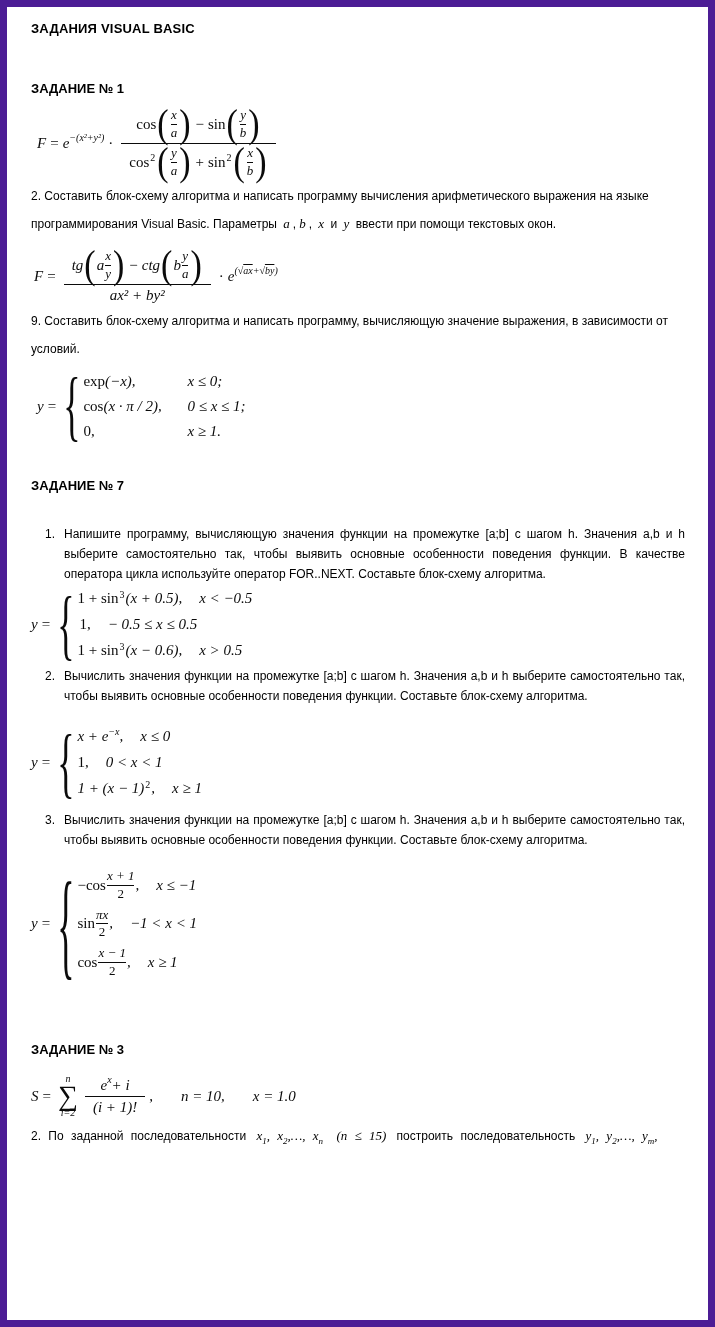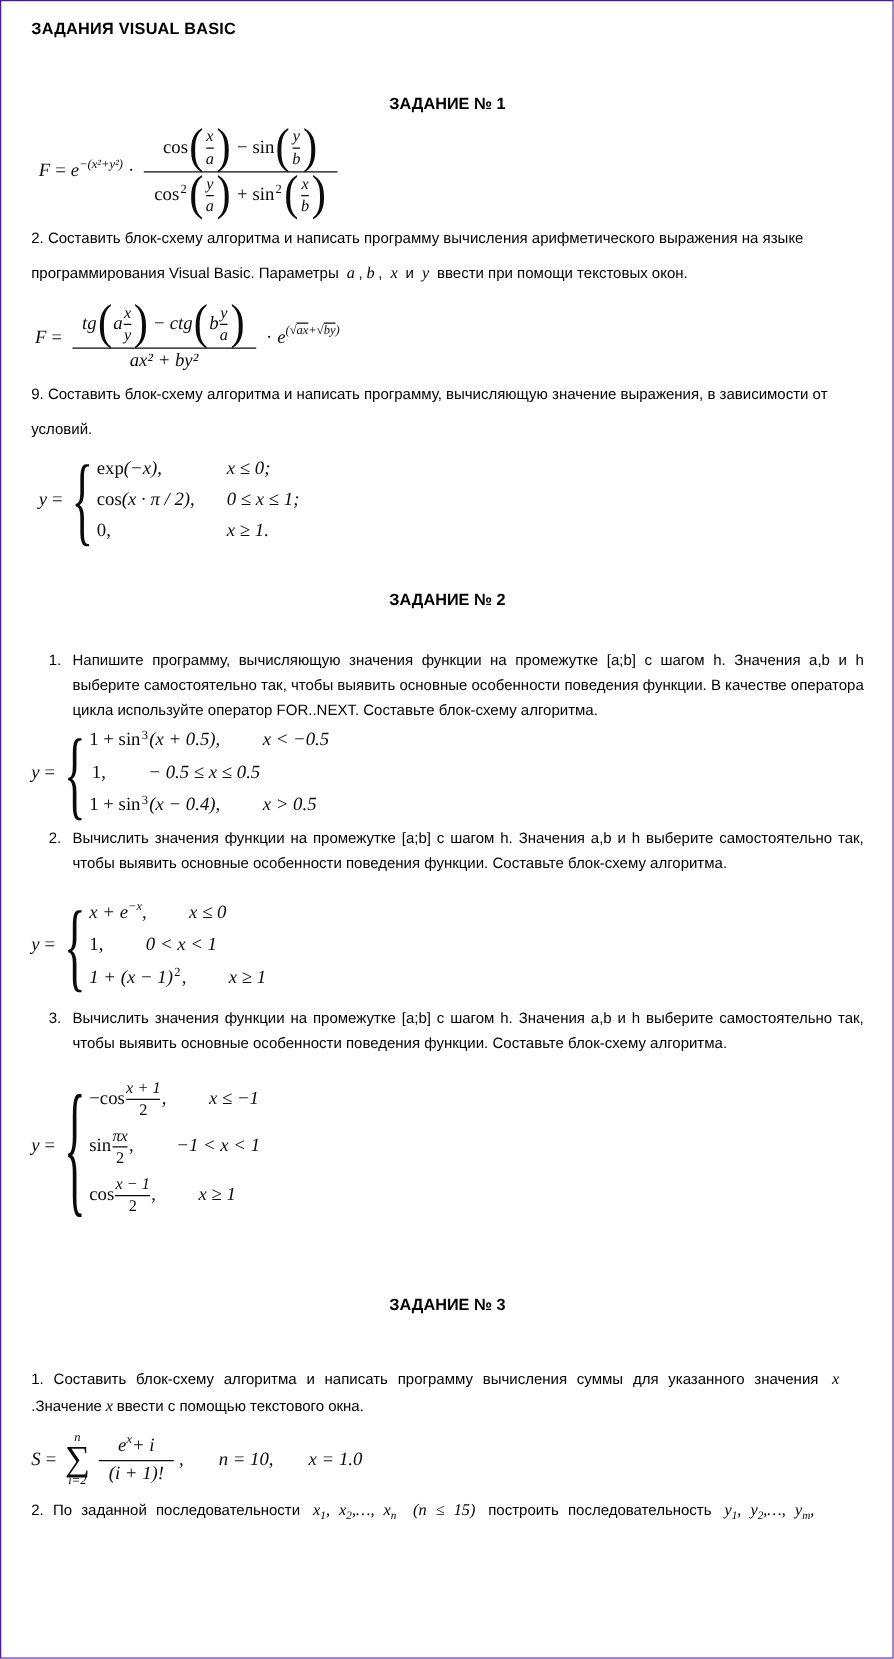--- a/index.html
+++ b/index.html
@@ -1,20 +1,20 @@
 <!DOCTYPE html>
 <html><head>
 <meta charset="utf-8">
 <style>
   html,body{margin:0;padding:0;background:#fff;}
   .page{width:715px;min-height:1327px;box-sizing:border-box;padding:8px 23px 4px 24px;
-        background:#fff;border:1px solid #4c1d95;font-family:"Liberation Sans",sans-serif;
+        background:#fff;border:7px solid #4c1d95;font-family:"Liberation Sans",sans-serif;
         font-size:12px;color:#000;}
   .doc-title{font-weight:bold;font-size:13px;line-height:28px;letter-spacing:.2px;}
-  .sec-h{font-weight:bold;font-size:13px;line-height:28px;text-align:center;}
+  .sec-h{font-weight:bold;font-size:13px;line-height:28px;}
   .h1m{margin-top:32px;} .h2m{margin-top:28px;} .h3m{margin-top:54px;}
   .p15{line-height:28px;}
   .p1m{margin-top:28px;} .p2m{margin-top:2px;} .p3m{margin-top:2px;}
   .tmi{font-family:"Liberation Serif",serif;font-style:italic;font-size:13px;margin:0 3px;}
   .tsub{font-family:"Liberation Serif",serif;font-style:italic;font-size:9px;vertical-align:sub;}
   
   .li{display:flex;line-height:20px;}
   .li .num{width:19px;margin-left:14px;flex:none;}
   .li .txt{flex:1;text-align:justify;}
   .li1m{margin-top:24px;} .li2m{margin-top:2px;} .li3m{margin-top:8px;}
@@ -39,21 +39,21 @@
   .rad-arg{text-decoration:overline;}
   
   .pw{display:flex;align-items:center;font-family:"Liberation Serif",serif;font-size:15px;
       color:#0b0b0b;}
   .brace{display:inline-block;line-height:1;transform-origin:center;margin:0 3px;font-weight:400;}
   .b3{font-size:36px;transform:scaleY(2.2);}
   .b3t{font-size:36px;transform:scaleY(3.3);}
   .pwrows{display:flex;flex-direction:column;}
   .pwrow{display:flex;align-items:center;line-height:25px;}
   .pw1 .pwexpr{width:104px;}
-  .pwg .pwexpr{margin-right:34px;text-align:right;}
+  .pwg .pwexpr{margin-right:17px;text-align:right;}
   .pw1m{margin-top:6px;margin-left:6px;}
   .pw2m{margin-top:2px;}
   .pw3m{margin-top:18px;}
   .pw4m{margin-top:16px;}
   .pw4 .pwrow{margin:3px 0;}
   .pw4 .pwexpr{display:flex;align-items:center;}
   
   .fsum{margin-top:10px;margin-left:0px;}
   .sumstack{display:inline-flex;flex-direction:column;align-items:center;line-height:1;margin:0 3px;}
   .sigma{font-size:28px;line-height:.85;font-style:normal;}
@@ -183,42 +183,42 @@
         <span class="pwexpr"><span class="fn">cos</span><span class="mi">(x · π / 2),</span></span>
         <span class="mi">0 ≤ x ≤ 1;</span>
       </span>
       <span class="pwrow">
         <span class="pwexpr"><span class="fn"></span><span class="fn">0,</span></span>
         <span class="mi">x ≥ 1.</span>
       </span>
     </span>
   </div>
 
-  <div class="sec-h h2m">ЗАДАНИЕ № 2</div>
+  <div class="sec-h h2m">ЗАДАНИЕ № 7</div>
 
   <div class="li li1m">
     <span class="num">1.</span>
     <span class="txt">Напишите программу, вычисляющую значения функции на промежутке [a;b] с шагом h. Значения a,b и h выберите самостоятельно так, чтобы выявить основные особенности поведения функции. В качестве оператора цикла используйте оператор FOR..NEXT. Составьте блок-схему алгоритма.</span>
   </div>
 
   <div class="pw pwg pw2m">
     <span class="mi">y</span>
     <span class="mo">=</span>
     <span class="brace b3">{</span>
     <span class="pwrows">
       <span class="pwrow">
         <span class="pwexpr"><span class="fn">1 + </span><span class="fn">sin</span><span class="fsup">3</span><span class="mi">(x + 0.5),</span></span>
         <span class="mi">x &lt; −0.5</span>
       </span>
       <span class="pwrow">
         <span class="pwexpr"><span class="fn"></span><span class="fn"></span><span class="fsup"></span><span class="fn">1,</span></span>
         <span class="mi">− 0.5 ≤ x ≤ 0.5</span>
       </span>
       <span class="pwrow">
-        <span class="pwexpr"><span class="fn">1 + </span><span class="fn">sin</span><span class="fsup">3</span><span class="mi">(x − 0.4),</span></span>
+        <span class="pwexpr"><span class="fn">1 + </span><span class="fn">sin</span><span class="fsup">3</span><span class="mi">(x − 0.6),</span></span>
         <span class="mi">x &gt; 0.5</span>
       </span>
     </span>
   </div>
 
   <div class="li li2m">
     <span class="num">2.</span>
     <span class="txt">Вычислить значения функции на промежутке [a;b] с шагом h. Значения a,b и h выберите самостоятельно так, чтобы выявить основные особенности поведения функции. Составьте блок-схему алгоритма.</span>
   </div>
 
@@ -289,24 +289,20 @@
             </span>
             <span class="mi">,</span>
           </span>
         <span class="mi">x ≥ 1</span>
       </span>
     </span>
   </div>
 
   <div class="sec-h h3m">ЗАДАНИЕ № 3</div>
 
-  <div class="p3a">
-    <span class="wsp"><span>1. Составить  блок-схему  алгоритма  и  написать  программу  вычисления  суммы  для  указанного  значения</span> <span class="tmi">x</span></span><br>
-    <span>.Значение</span><span class="tmi">x</span><span>ввести с помощью текстового окна.</span>
-  </div>
 
   <div class="formula fsum">
     <span class="mi">S</span>
     <span class="mo">=</span>
     <span class="sumstack">
       <span class="ssup">n</span>
       <span class="sigma">∑</span>
       <span class="ssub">i=2</span>
     </span>
     <span class="vfrac">

